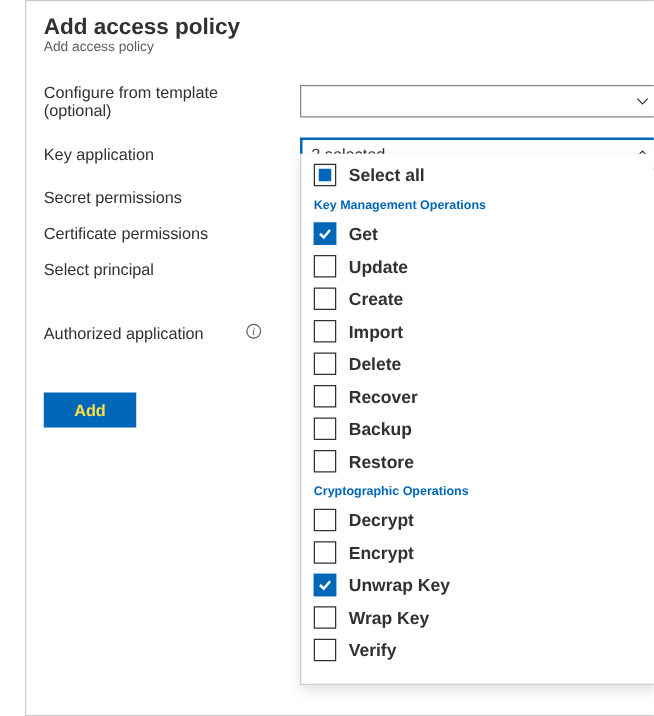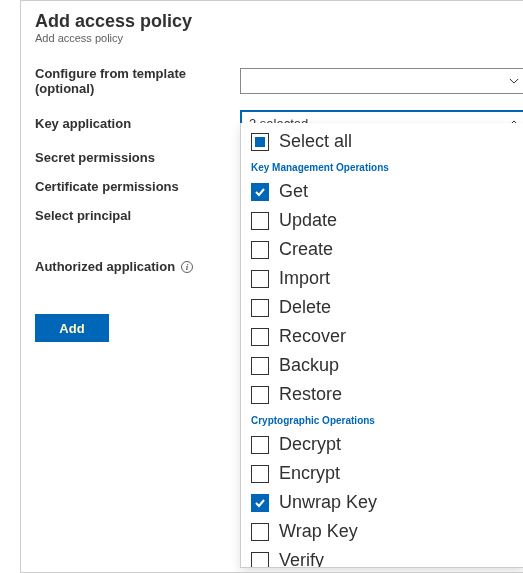--- a/index.html
+++ b/index.html
@@ -30,21 +30,21 @@
     margin: 0 0 22px 0;
   }
   .row {
     display: flex;
     align-items: center;
     margin-bottom: 14px;
   }
   .label-col {
     width: 205px;
     font-size: 13px;
-    font-weight: 700;
+    font-weight: 400;
     color: #323130;
     padding-right: 10px;
   }
   .control-col {
     flex: 1;
     display: flex;
     align-items: center;
   }
   .dropdown {
     width: 100%;
@@ -77,21 +77,21 @@
     align-items: center;
     justify-content: center;
     font-size: 9px;
     color: #605e5c;
     margin-left: 6px;
     font-style: italic;
     font-family: Georgia, serif;
   }
   .add-btn {
     background: #0067b8;
-    color: #fef9c3;
+    color: #fde047;
     border: none;
     height: 28px;
     min-width: 74px;
     padding: 0 20px;
     font-size: 13px;
     font-weight: 600;
     margin-top: 26px;
     cursor: pointer;
   }
   
@@ -130,21 +130,22 @@
   }
   .opt .cb.checked svg { display:block; }
   .opt .cb svg { display:none; width:12px; height:12px; }
   .opt .cb.indeterminate::after {
     content: "";
     width: 10px;
     height: 10px;
     background: #0067b8;
   }
   .opt-label {
-    font-size: 18px;
+    font-size: 14px;
+    font-weight: bold;
   }
   .group-header {
     color: #0067b8;
     font-weight: 600;
     font-size: 10px;
     padding: 6px 10px 4px 10px;
   }
 </style>
 </head>
 <body>
@@ -190,21 +191,21 @@
     <div class="label-col">Certificate permissions</div>
   </div>
 
   <div class="row">
     <div class="label-col">Select principal</div>
   </div>
 
   <div style="height:22px;"></div>
 
   <div class="row">
-    <div class="label-col" style="display:flex;align-items:center;">
+    <div class="label-col" style="display:flex;align-items:flex-start;gap:28px;">
       <span>Authorized application</span>
       <span class="info-icon">i</span>
     </div>
   </div>
 
   <button class="add-btn">Add</button>
 
   
   <div class="flyout">
 

